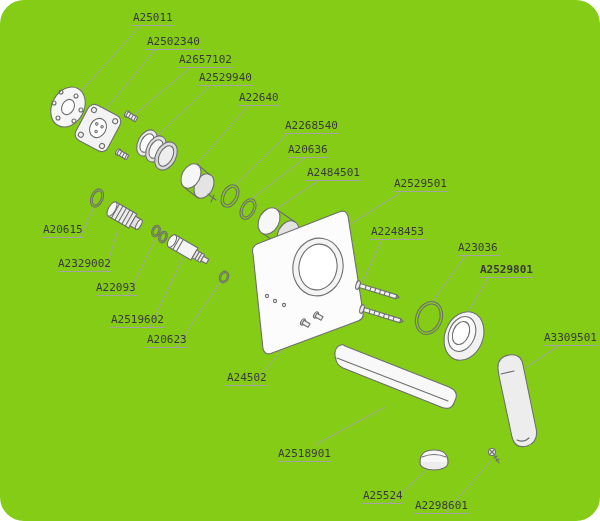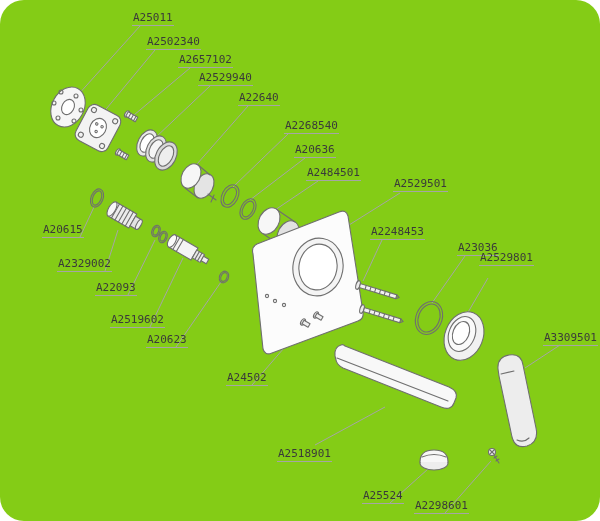--- a/index.html
+++ b/index.html
@@ -245,26 +245,26 @@
       </g>
     </g>
   </svg>
 
   <span class="lbl" style="left:132px;top:12px;">A25011</span>
   <span class="lbl" style="left:146px;top:36px;">A2502340</span>
   <span class="lbl" style="left:178px;top:54px;">A2657102</span>
   <span class="lbl" style="left:198px;top:72px;">A2529940</span>
   <span class="lbl" style="left:238px;top:92px;">A22640</span>
   <span class="lbl" style="left:284px;top:120px;">A2268540</span>
-  <span class="lbl" style="left:294px;top:144px;">A20636</span>
+  <span class="lbl" style="left:287px;top:144px;">A20636</span>
   <span class="lbl" style="left:306px;top:167px;">A2484501</span>
   <span class="lbl" style="left:393px;top:178px;">A2529501</span>
   <span class="lbl" style="left:370px;top:226px;">A2248453</span>
   <span class="lbl" style="left:457px;top:242px;">A23036</span>
-  <span class="lbl" style="left:479px;top:252px;">A2529801</span>
+  <span class="lbl" style="left:479px;top:264px;font-weight:bold;">A2529801</span>
   <span class="lbl" style="left:42px;top:224px;">A20615</span>
   <span class="lbl" style="left:57px;top:258px;">A2329002</span>
   <span class="lbl" style="left:95px;top:282px;">A22093</span>
   <span class="lbl" style="left:110px;top:314px;text-align:right;">A2519602</span>
   <span class="lbl" style="left:146px;top:334px;text-align:center;">A20623</span>
   <span class="lbl" style="left:226px;top:372px;">A24502</span>
   <span class="lbl" style="left:277px;top:432px;margin-top:16px;">A2518901</span>
   <span class="lbl" style="left:543px;top:332px;">A3309501</span>
   <span class="lbl" style="left:362px;top:490px;">A25524</span>
   <span class="lbl" style="left:414px;top:500px;">A2298601</span>

